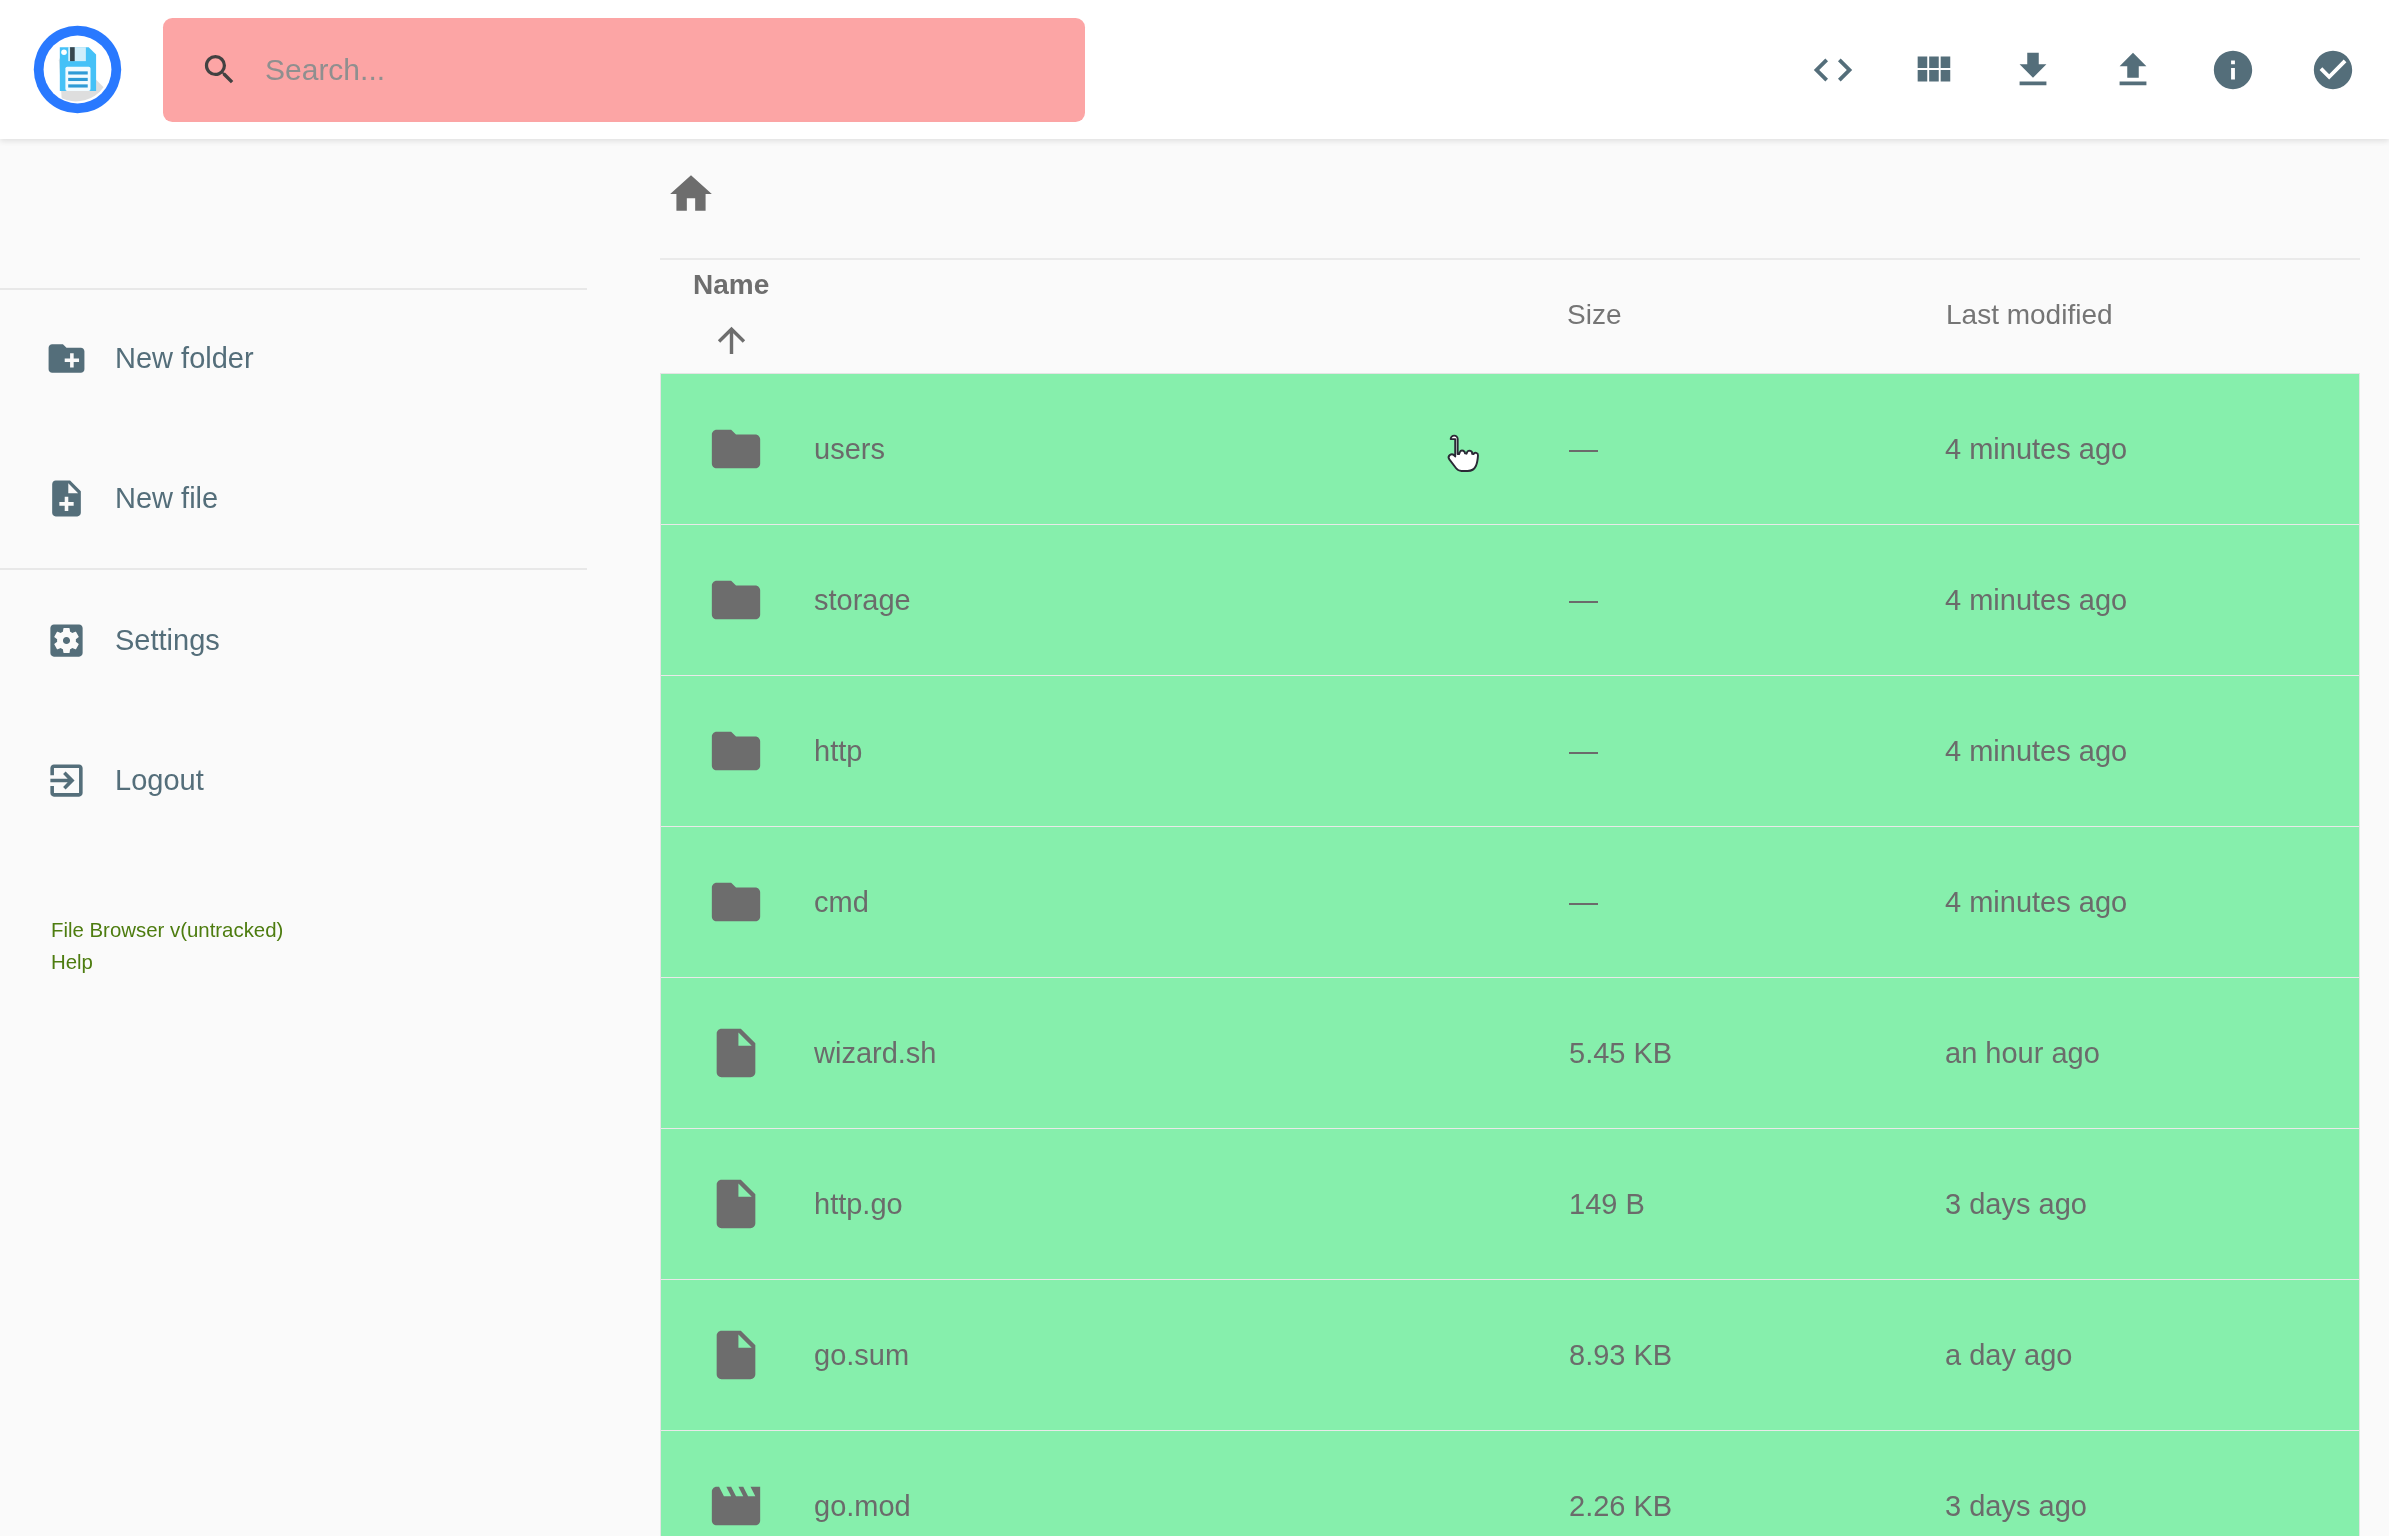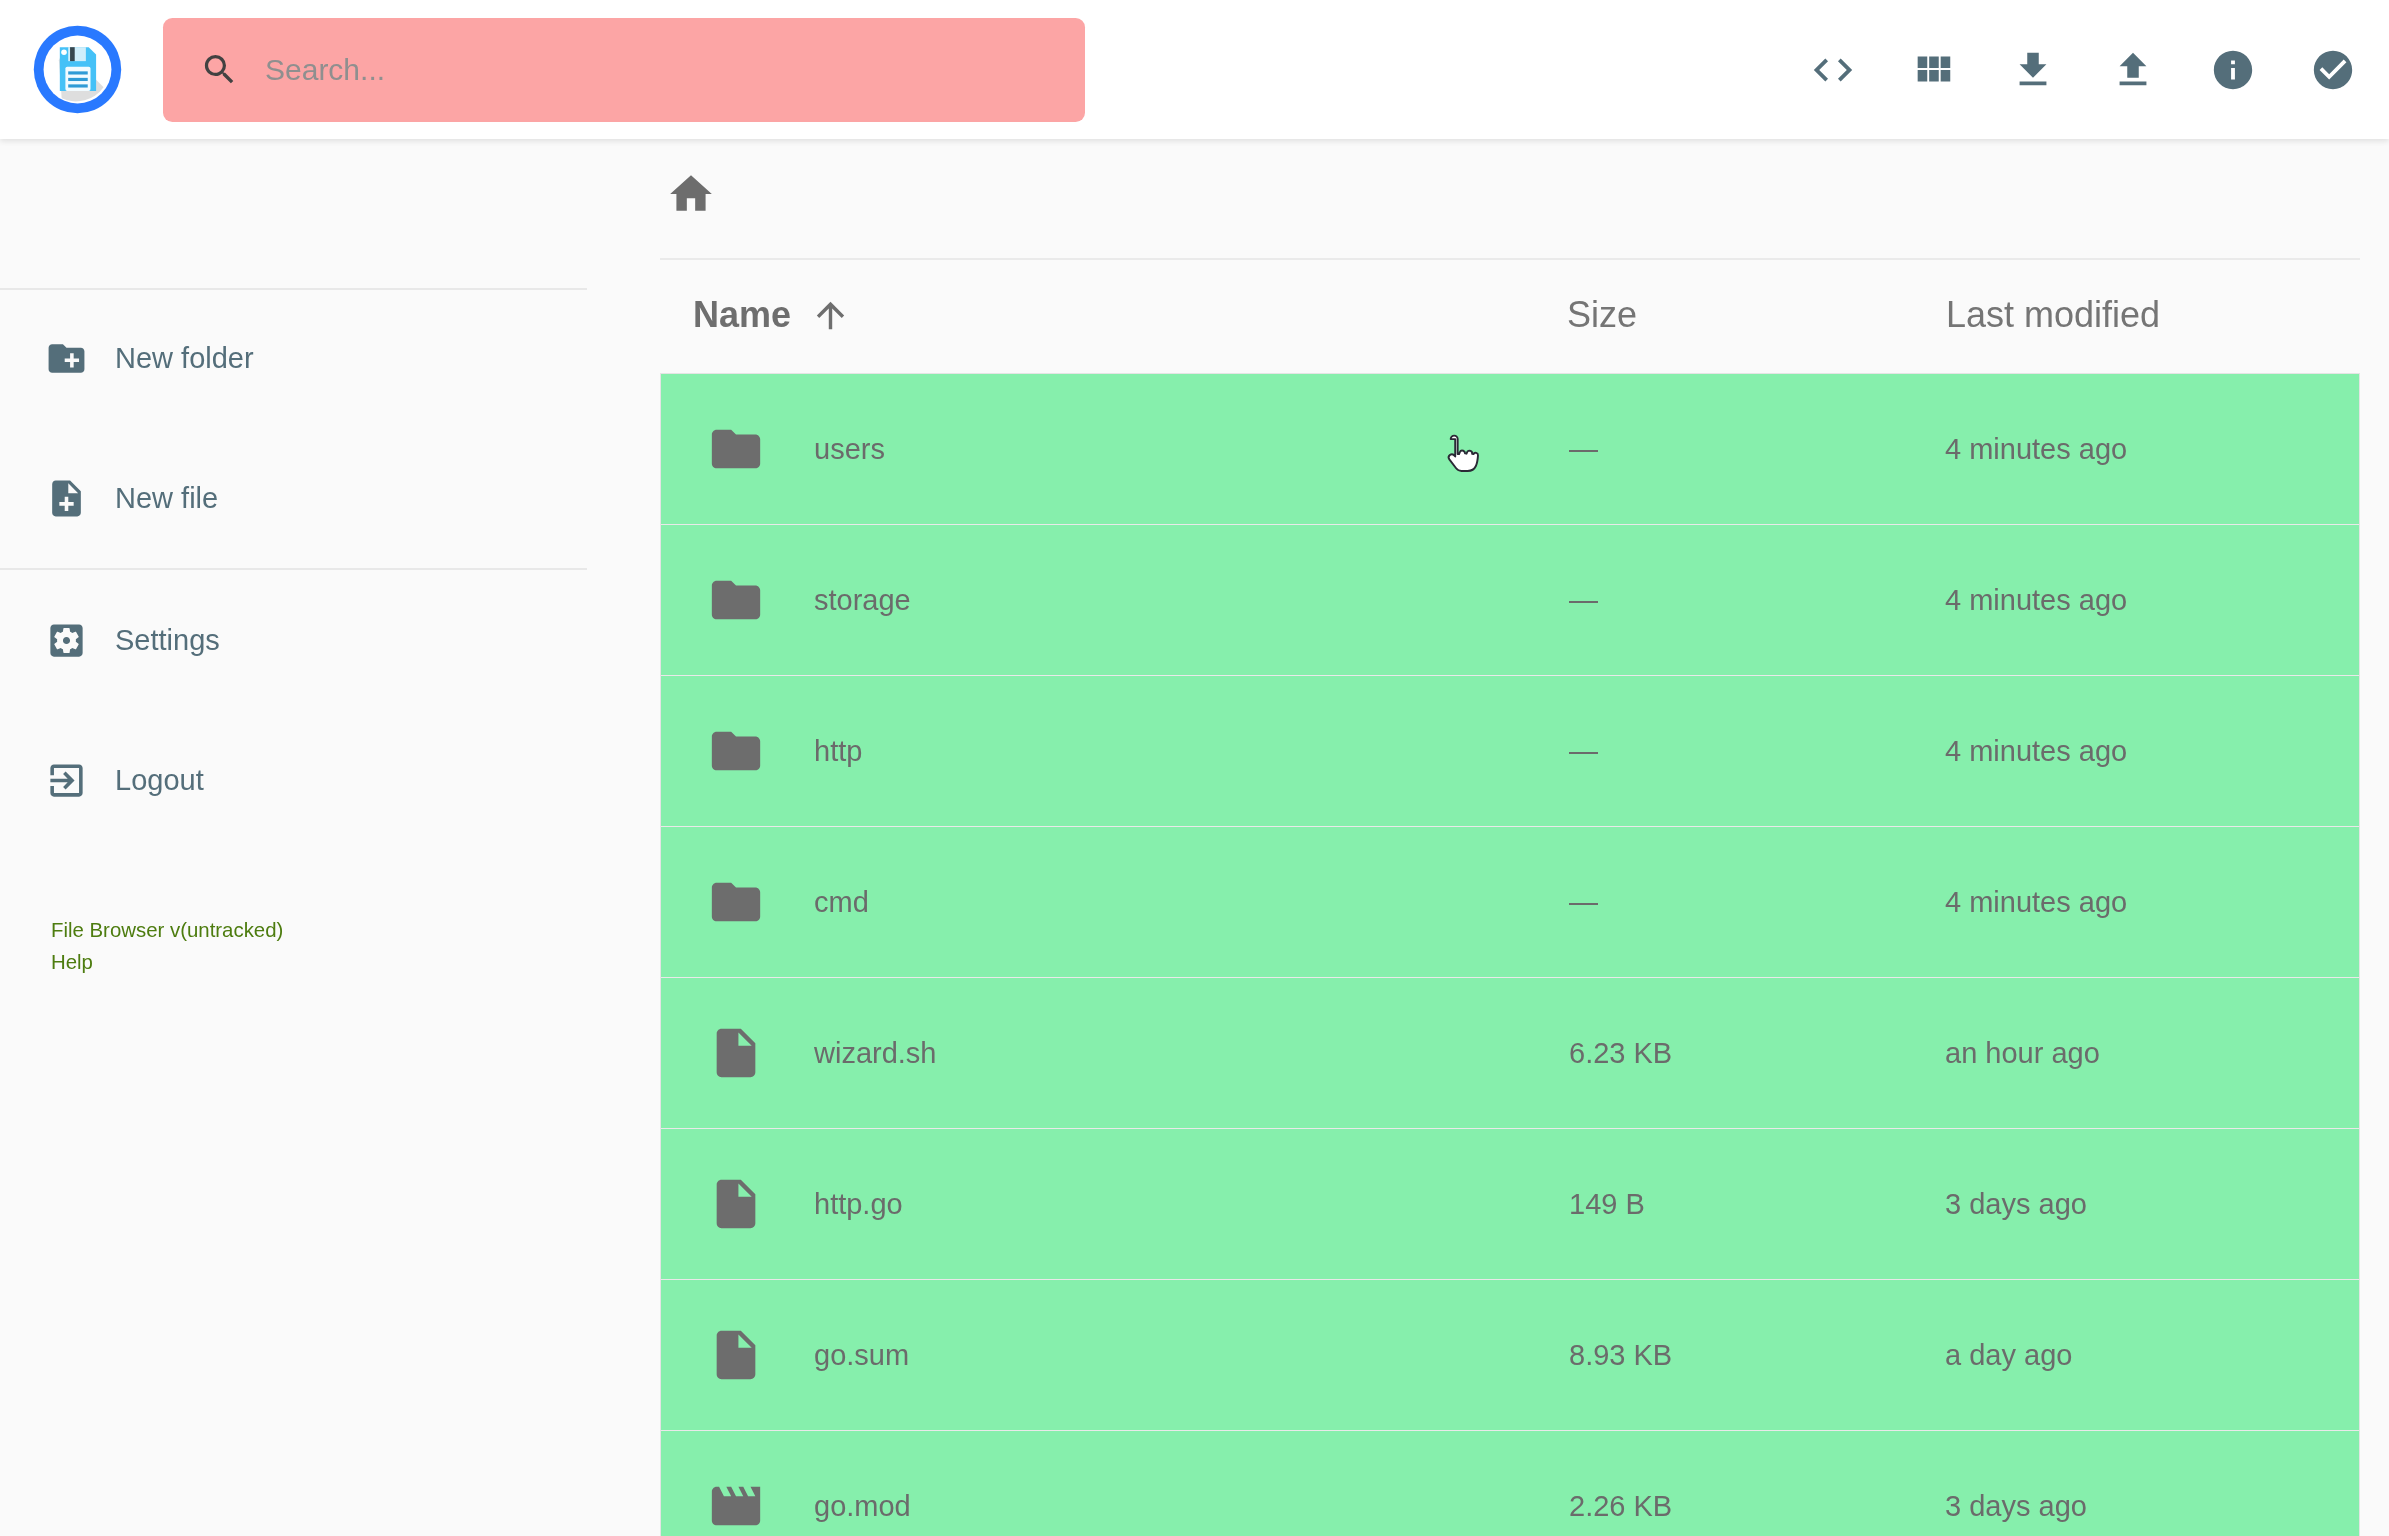--- a/index.html
+++ b/index.html
@@ -51,21 +51,21 @@
   .credits { position:absolute; left:51px; top:775px; font-size:20.4px; line-height:32px; color:#4d7c0f; }
   .credits .help { cursor:pointer; display:inline-block; }
 
   
   .main { position:absolute; left:587px; top:139px; right:0; bottom:0; }
   .crumb-home { position:absolute; left:79px; top:30px; width:50px; height:50px; color:#6d6d6d; cursor:pointer; }
   .crumb-home svg { width:100%; height:100%; }
   .crumb-div { position:absolute; left:73px; top:119px; width:1700px; height:1.9px; background:#eaeaea; }
 
   .lhead { position:absolute; top:148px; left:0; width:100%; height:56px; }
-  .lhead .h { position:absolute; top:50%; transform:translateY(-50%); font-size:36px; color:#757575; cursor:pointer; }
+  .lhead .h { position:absolute; top:50%; transform:translateY(-50%); font-size:28px; color:#757575; cursor:pointer;flex-direction:column; }
   .lhead .h-name { left:106px; font-weight:700; color:#6e6e6e; display:flex; align-items:center; gap:19.4px; }
   .lhead .h-name .sort { width:41px; height:41px; color:#6e6e6e; }
   .lhead .h-size { left:980px; }
   .lhead .h-mod  { left:1359px; }
 
   .listing {
     position:absolute; left:73px; top:234px; width:1700px;
     background:#ffffff; border:1.9px solid #e4e4e4; border-bottom:none;
   }
   .row { position:relative; height:151px; background:#86efac; border-bottom:1.9px solid #e9e9e9; cursor:pointer; }
@@ -241,21 +241,21 @@
       <span class="cell c-size">—</span>
       <span class="cell c-mod">4 minutes ago</span>
     </div>
     <div class="row">
       <span class="fic">
           <svg viewBox="0 0 24 24" fill="currentColor" style="width:100%;height:100%">
             <path d="M6 2c-1.1 0-1.99.9-1.99 2L4 20c0 1.1.89 2 1.99 2H18c1.1 0 2-.9 2-2V8l-6-6H6zm7 7V3.5L18.5 9H13z"></path>
           </svg>
         </span>
       <span class="cell c-name">wizard.sh</span>
-      <span class="cell c-size">6.23 KB</span>
+      <span class="cell c-size">5.45 KB</span>
       <span class="cell c-mod">an hour ago</span>
     </div>
     <div class="row">
       <span class="fic">
           <svg viewBox="0 0 24 24" fill="currentColor" style="width:100%;height:100%">
             <path d="M6 2c-1.1 0-1.99.9-1.99 2L4 20c0 1.1.89 2 1.99 2H18c1.1 0 2-.9 2-2V8l-6-6H6zm7 7V3.5L18.5 9H13z"></path>
           </svg>
         </span>
       <span class="cell c-name">http.go</span>
       <span class="cell c-size">149 B</span>

